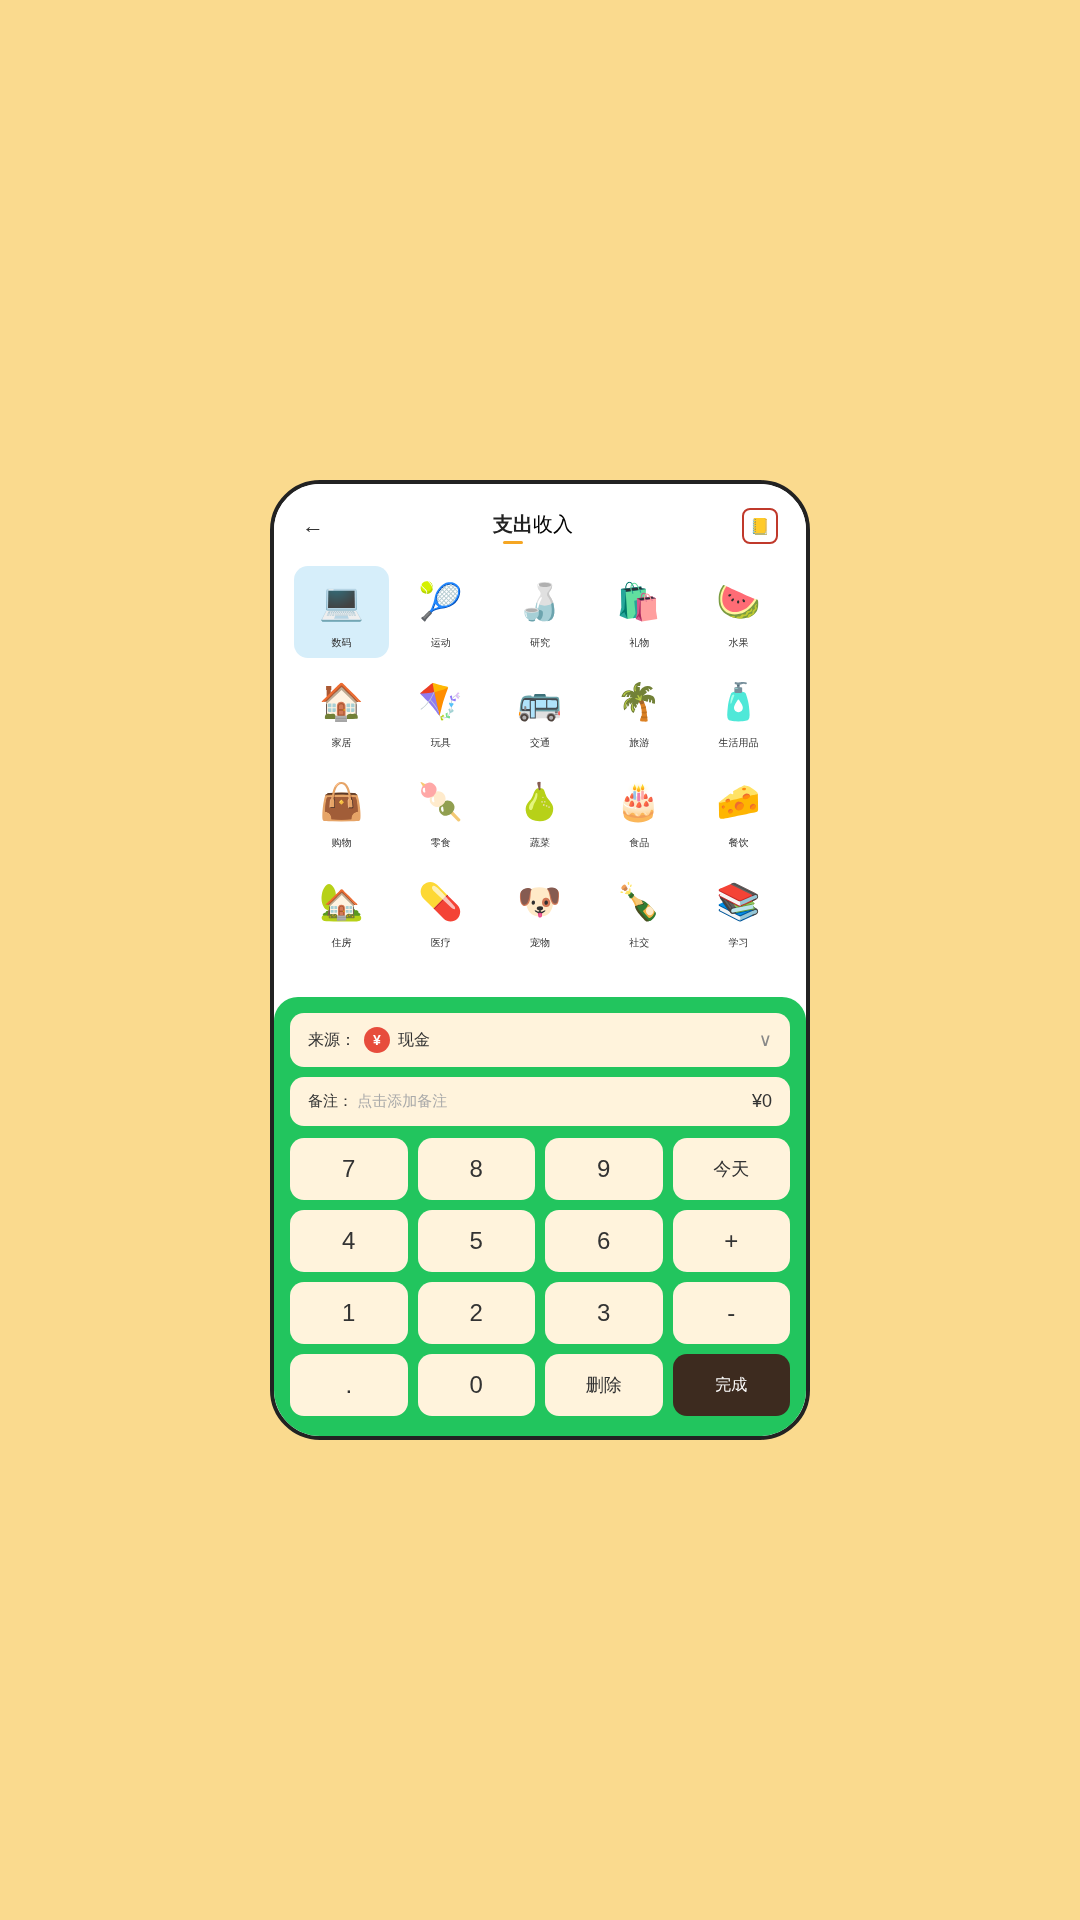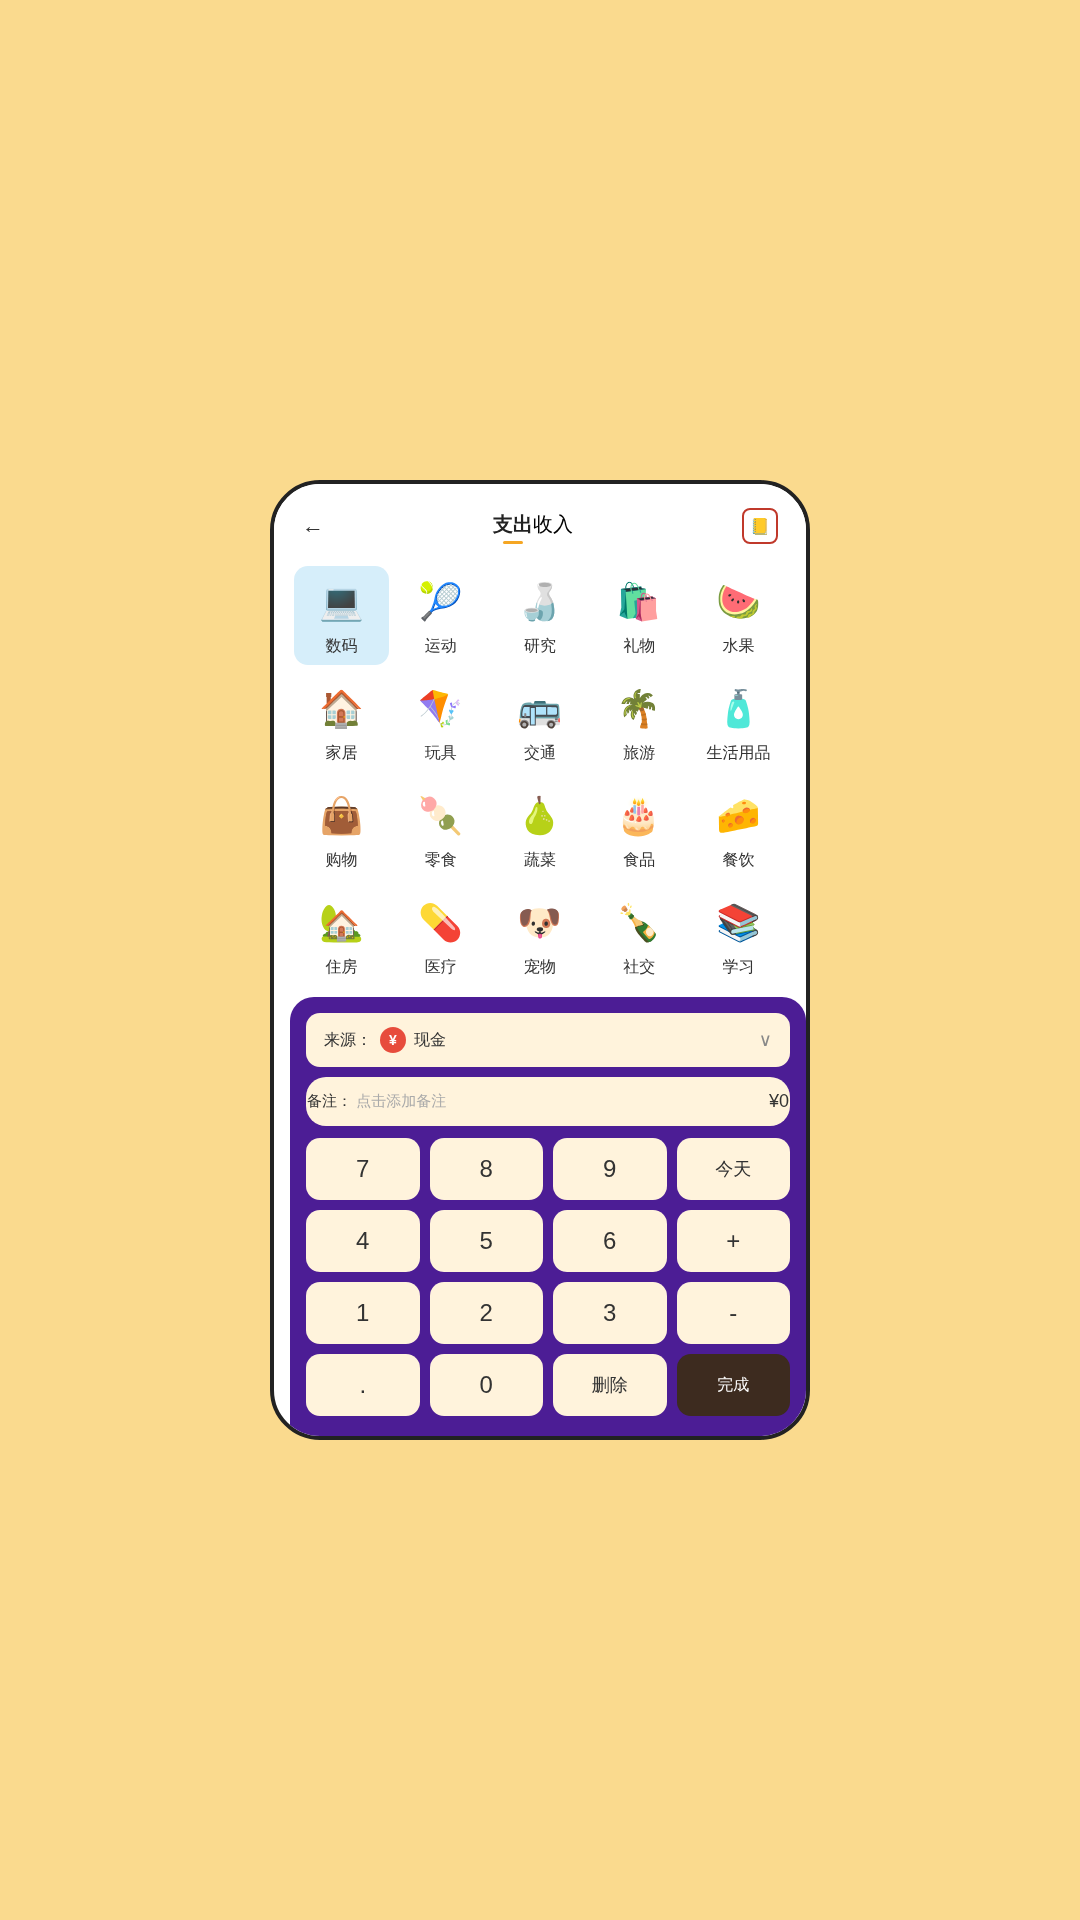--- a/index.html
+++ b/index.html
@@ -98,31 +98,30 @@
     }
     .category-icon {
       width: 56px;
       height: 56px;
       display: flex;
       align-items: center;
       justify-content: center;
       font-size: 36px;
     }
     .category-label {
-      font-size: 16px;
+      font-size: 10px;
       color: #333;
       white-space: nowrap;
     }
 
     
     .bottom-panel {
-      background: #4c1d95;
+      background: #22c55e;
       padding: 16px 16px 20px;
       border-radius: 24px 24px 0 0;
-      margin-left: 16px;
     }
     .source-row {
       background: #FFF3DC;
       border-radius: 14px;
       padding: 14px 18px;
       display: flex;
       align-items: center;
       justify-content: space-between;
       margin-bottom: 10px;
       cursor: pointer;
@@ -145,22 +144,22 @@
       color: #fff;
       font-size: 14px;
       font-weight: bold;
     }
     .chevron {
       font-size: 18px;
       color: #888;
     }
     .note-row {
       background: #FFF3DC;
-      border-radius: 20px;
-      padding: 14px 1px;
+      border-radius: 14px;
+      padding: 14px 18px;
       display: flex;
       align-items: center;
       justify-content: space-between;
       margin-bottom: 12px;
     }
     .note-left {
       font-size: 15px;
       color: #aaa;
     }
     .note-left span.note-prefix {

